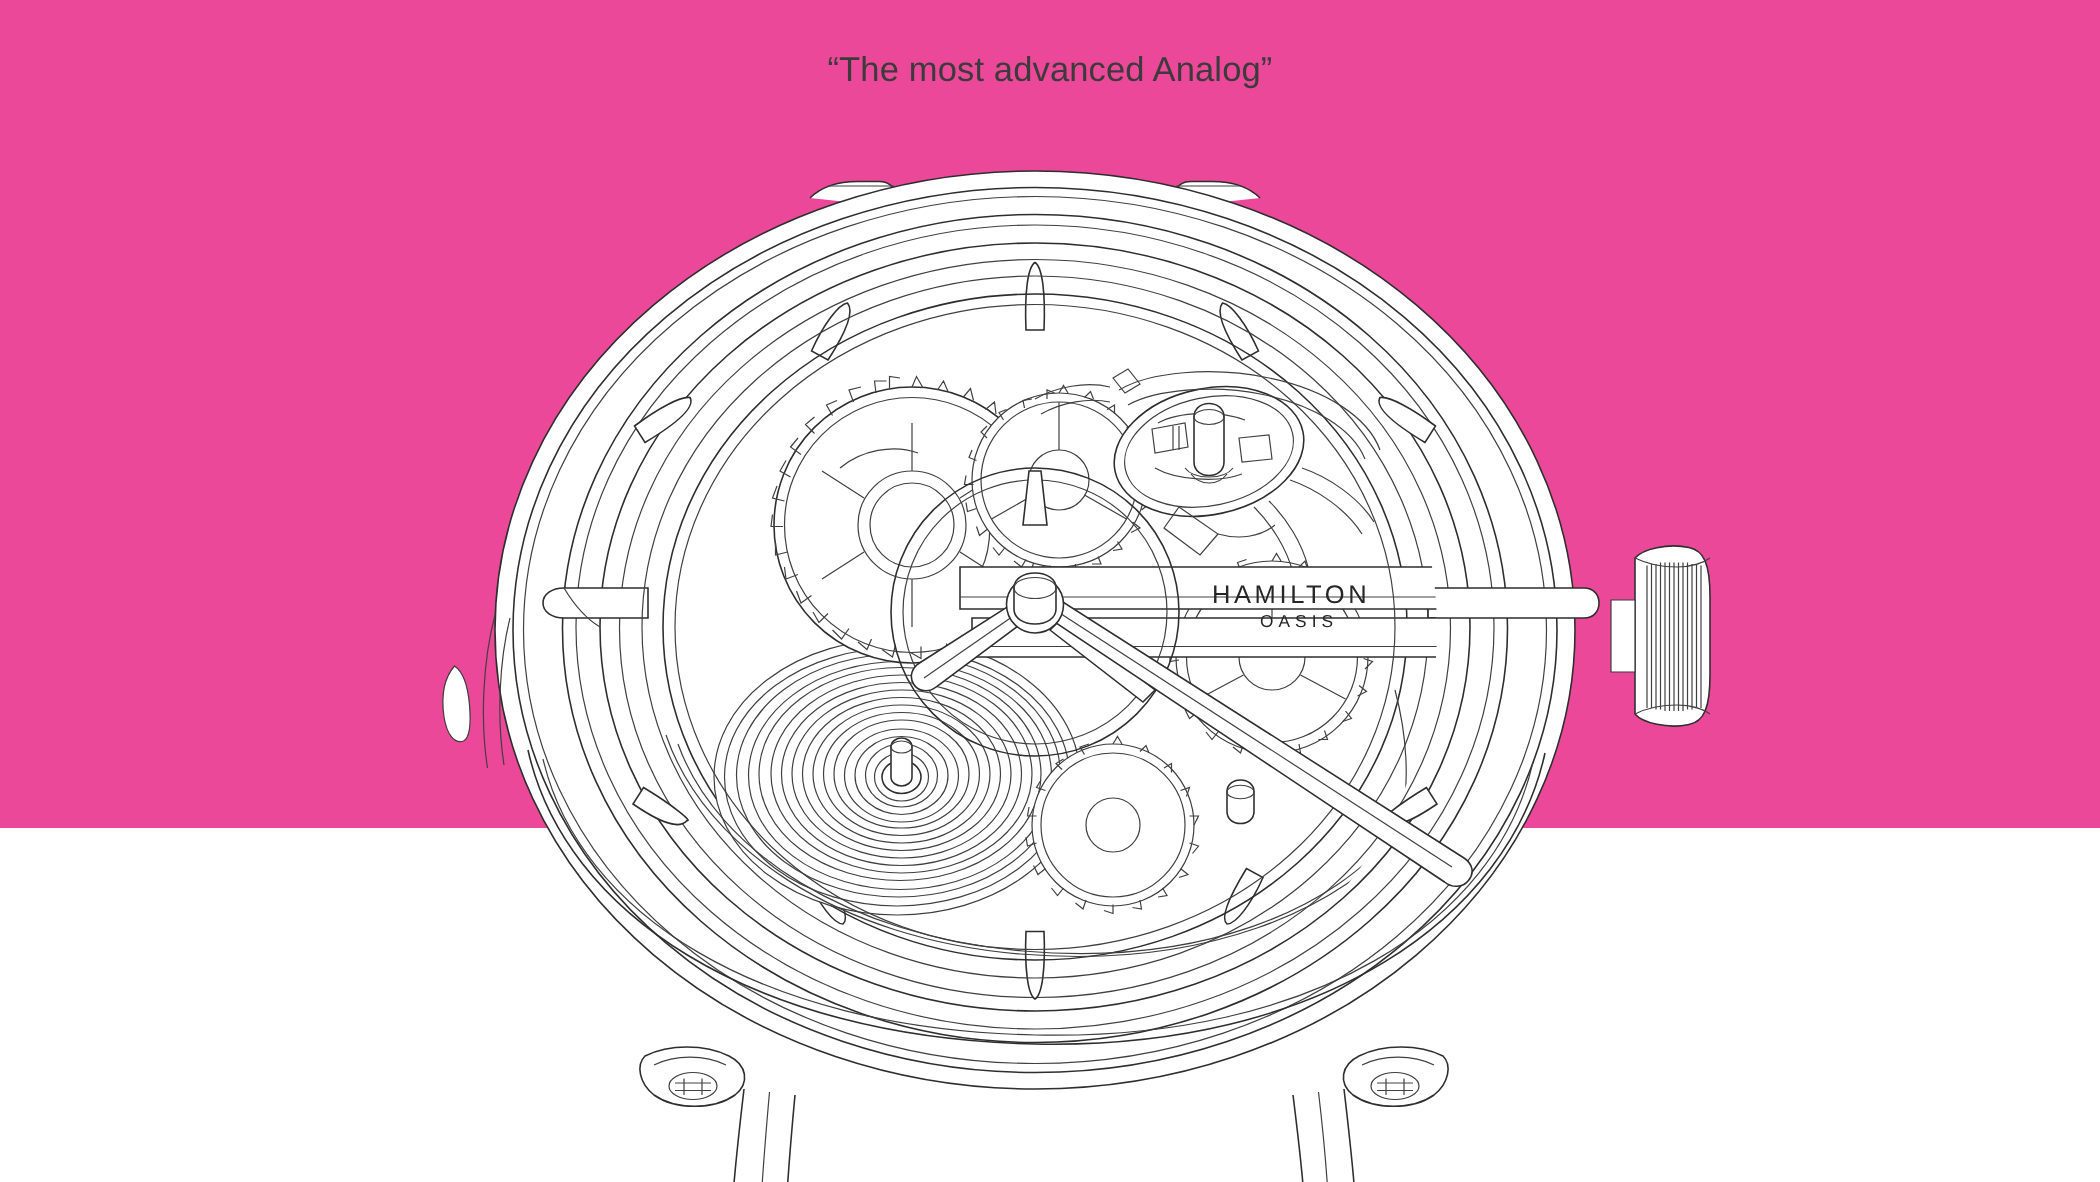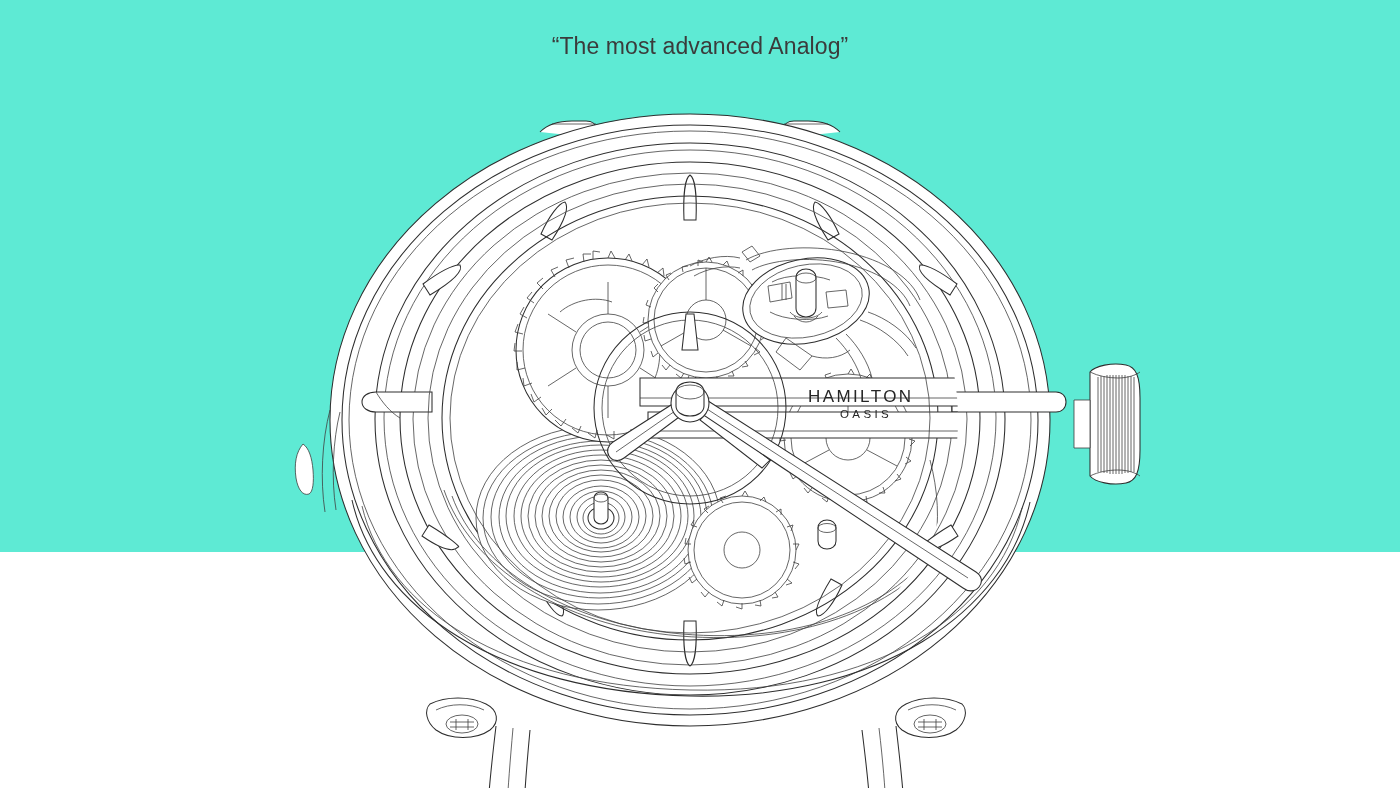--- a/index.html
+++ b/index.html
@@ -13,21 +13,21 @@
     height: 788px;
     overflow: hidden;
     font-family: "Liberation Sans", sans-serif;
     position: relative;
   }
 
   #stage {
     position: relative;
     width: 1400px;
     height: 552px;
-    background: #5eead4;
+    background: #ec4899;
   }
 
   
   .caption {
     position: absolute;
     top: 33px;
     left: 0;
     width: 1400px;
     text-align: center;
     font-family: "Liberation Sans", sans-serif;

